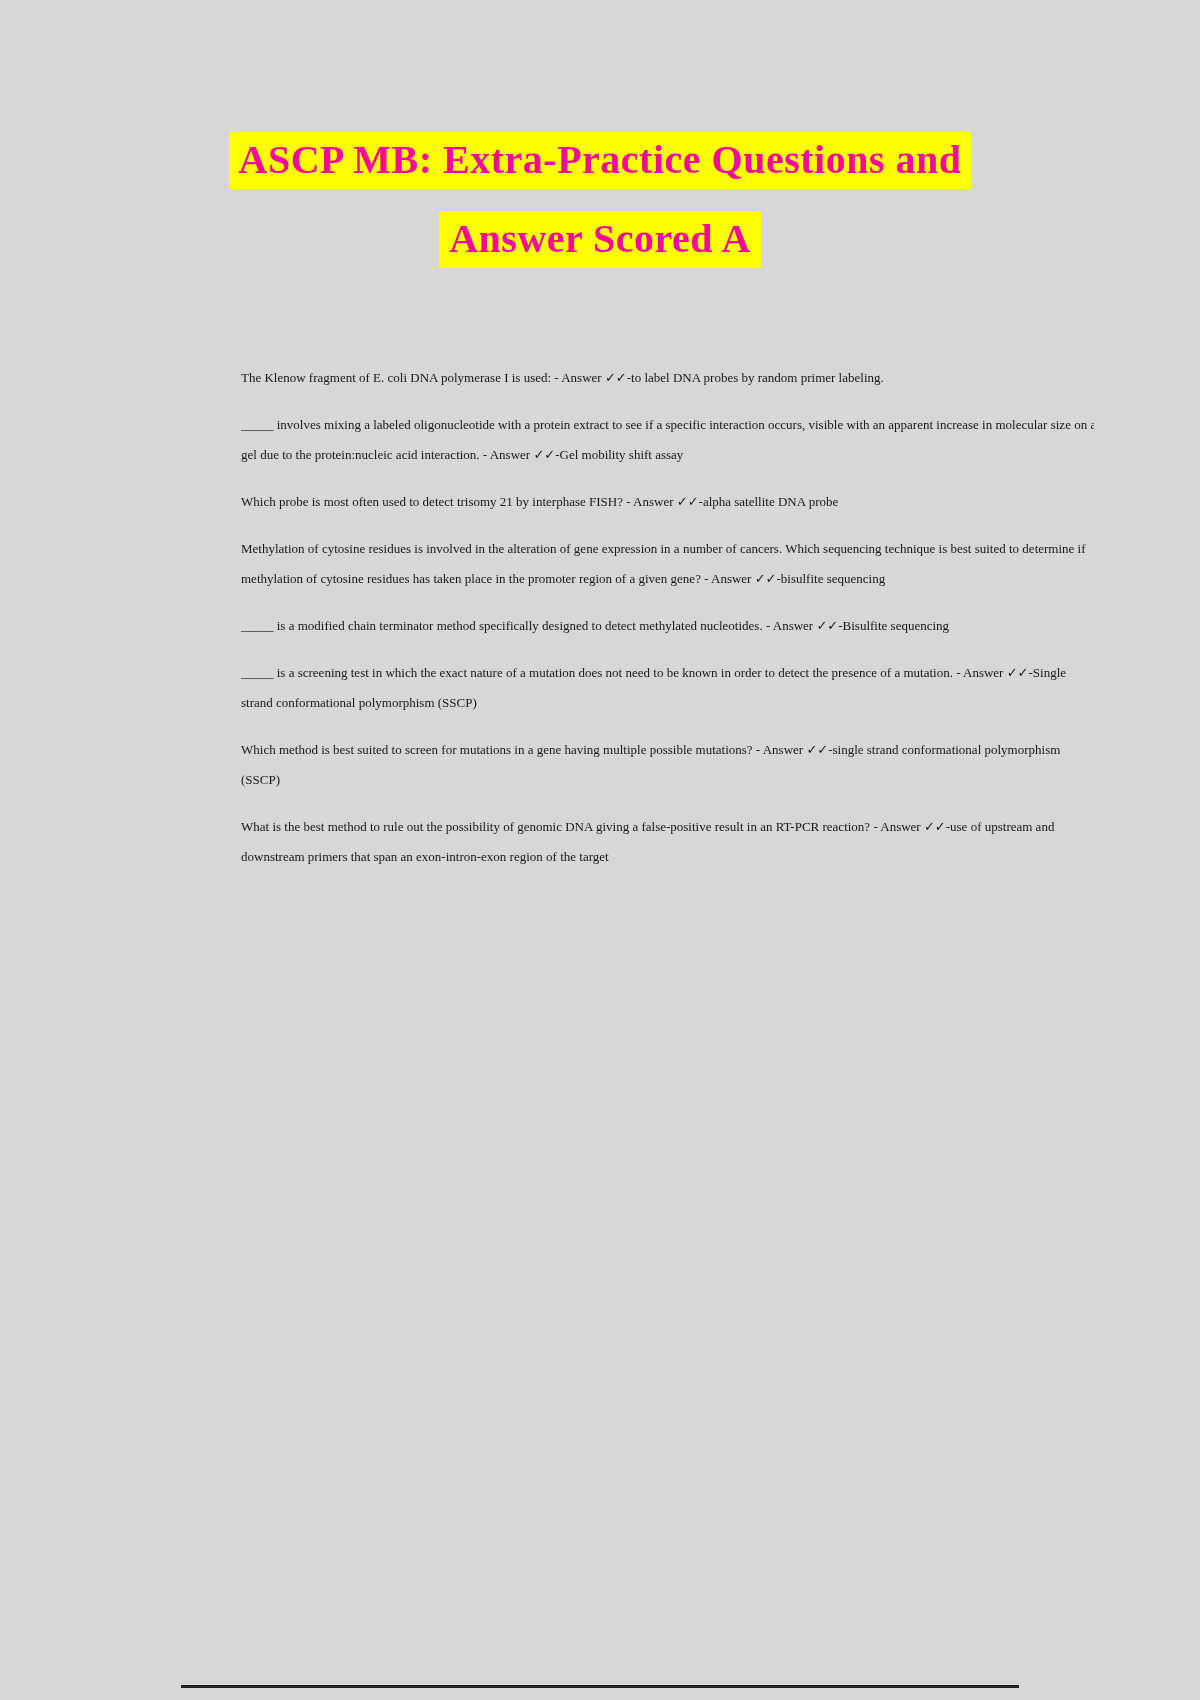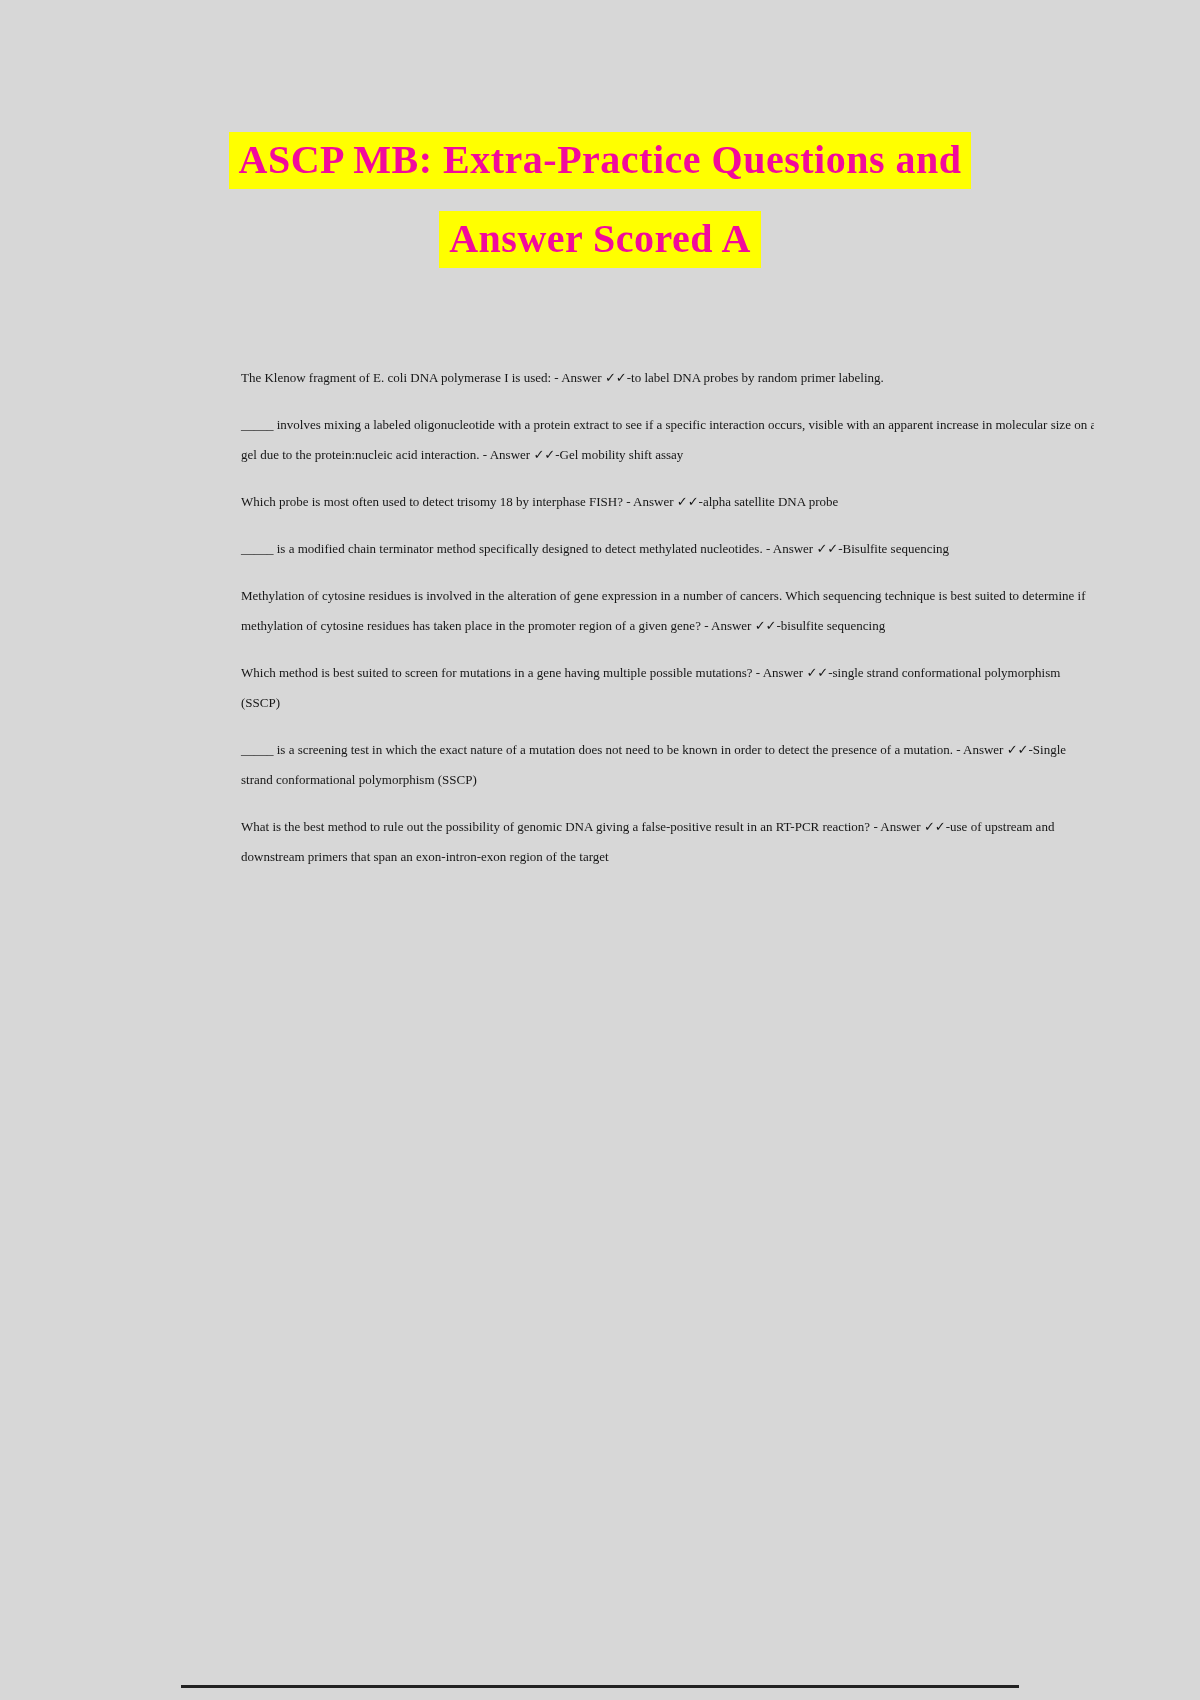--- a/index.html
+++ b/index.html
@@ -67,23 +67,23 @@
       <span class="hl">ASCP MB: Extra-Practice Questions and</span>
     </div>
     <div class="title-line">
       <span class="hl">Answer Scored A</span>
     </div>
   </div>
 
   <div class="content">
     <p class="qa">The Klenow fragment of E. coli DNA polymerase I is used: - Answer ✓✓-to label DNA probes by random primer labeling.</p>
     <p class="qa">_____ involves mixing a labeled oligonucleotide with a protein extract to see if a specific interaction occurs, visible with an apparent increase in molecular size on a gel due to the protein:nucleic acid interaction. - Answer ✓✓-Gel mobility shift assay</p>
-    <p class="qa">Which probe is most often used to detect trisomy 18 by interphase FISH? - Answer ✓✓-alpha satellite DNA probe</p>
+    <p class="qa">Which probe is most often used to detect trisomy 21 by interphase FISH? - Answer ✓✓-alpha satellite DNA probe</p>
+    <p class="qa">Methylation of cytosine residues is involved in the alteration of gene expression in a number of cancers. Which sequencing technique is best suited to determine if methylation of cytosine residues has taken place in the promoter region of a given gene? - Answer ✓✓-bisulfite sequencing</p>
     <p class="qa">_____ is a modified chain terminator method specifically designed to detect methylated nucleotides. - Answer ✓✓-Bisulfite sequencing</p>
-    <p class="qa">Methylation of cytosine residues is involved in the alteration of gene expression in a number of cancers. Which sequencing technique is best suited to determine if methylation of cytosine residues has taken place in the promoter region of a given gene? - Answer ✓✓-bisulfite sequencing</p>
+    <p class="qa">_____ is a screening test in which the exact nature of a mutation does not need to be known in order to detect the presence of a mutation. - Answer ✓✓-Single strand conformational polymorphism (SSCP)</p>
     <p class="qa">Which method is best suited to screen for mutations in a gene having multiple possible mutations? - Answer ✓✓-single strand conformational polymorphism (SSCP)</p>
-    <p class="qa">_____ is a screening test in which the exact nature of a mutation does not need to be known in order to detect the presence of a mutation. - Answer ✓✓-Single strand conformational polymorphism (SSCP)</p>
     <p class="qa">What is the best method to rule out the possibility of genomic DNA giving a false-positive result in an RT-PCR reaction? - Answer ✓✓-use of upstream and downstream primers that span an exon-intron-exon region of the target</p>
   </div>
 
   <div class="bottom-rule"></div>
 
 </div>
 
 </body></html>

